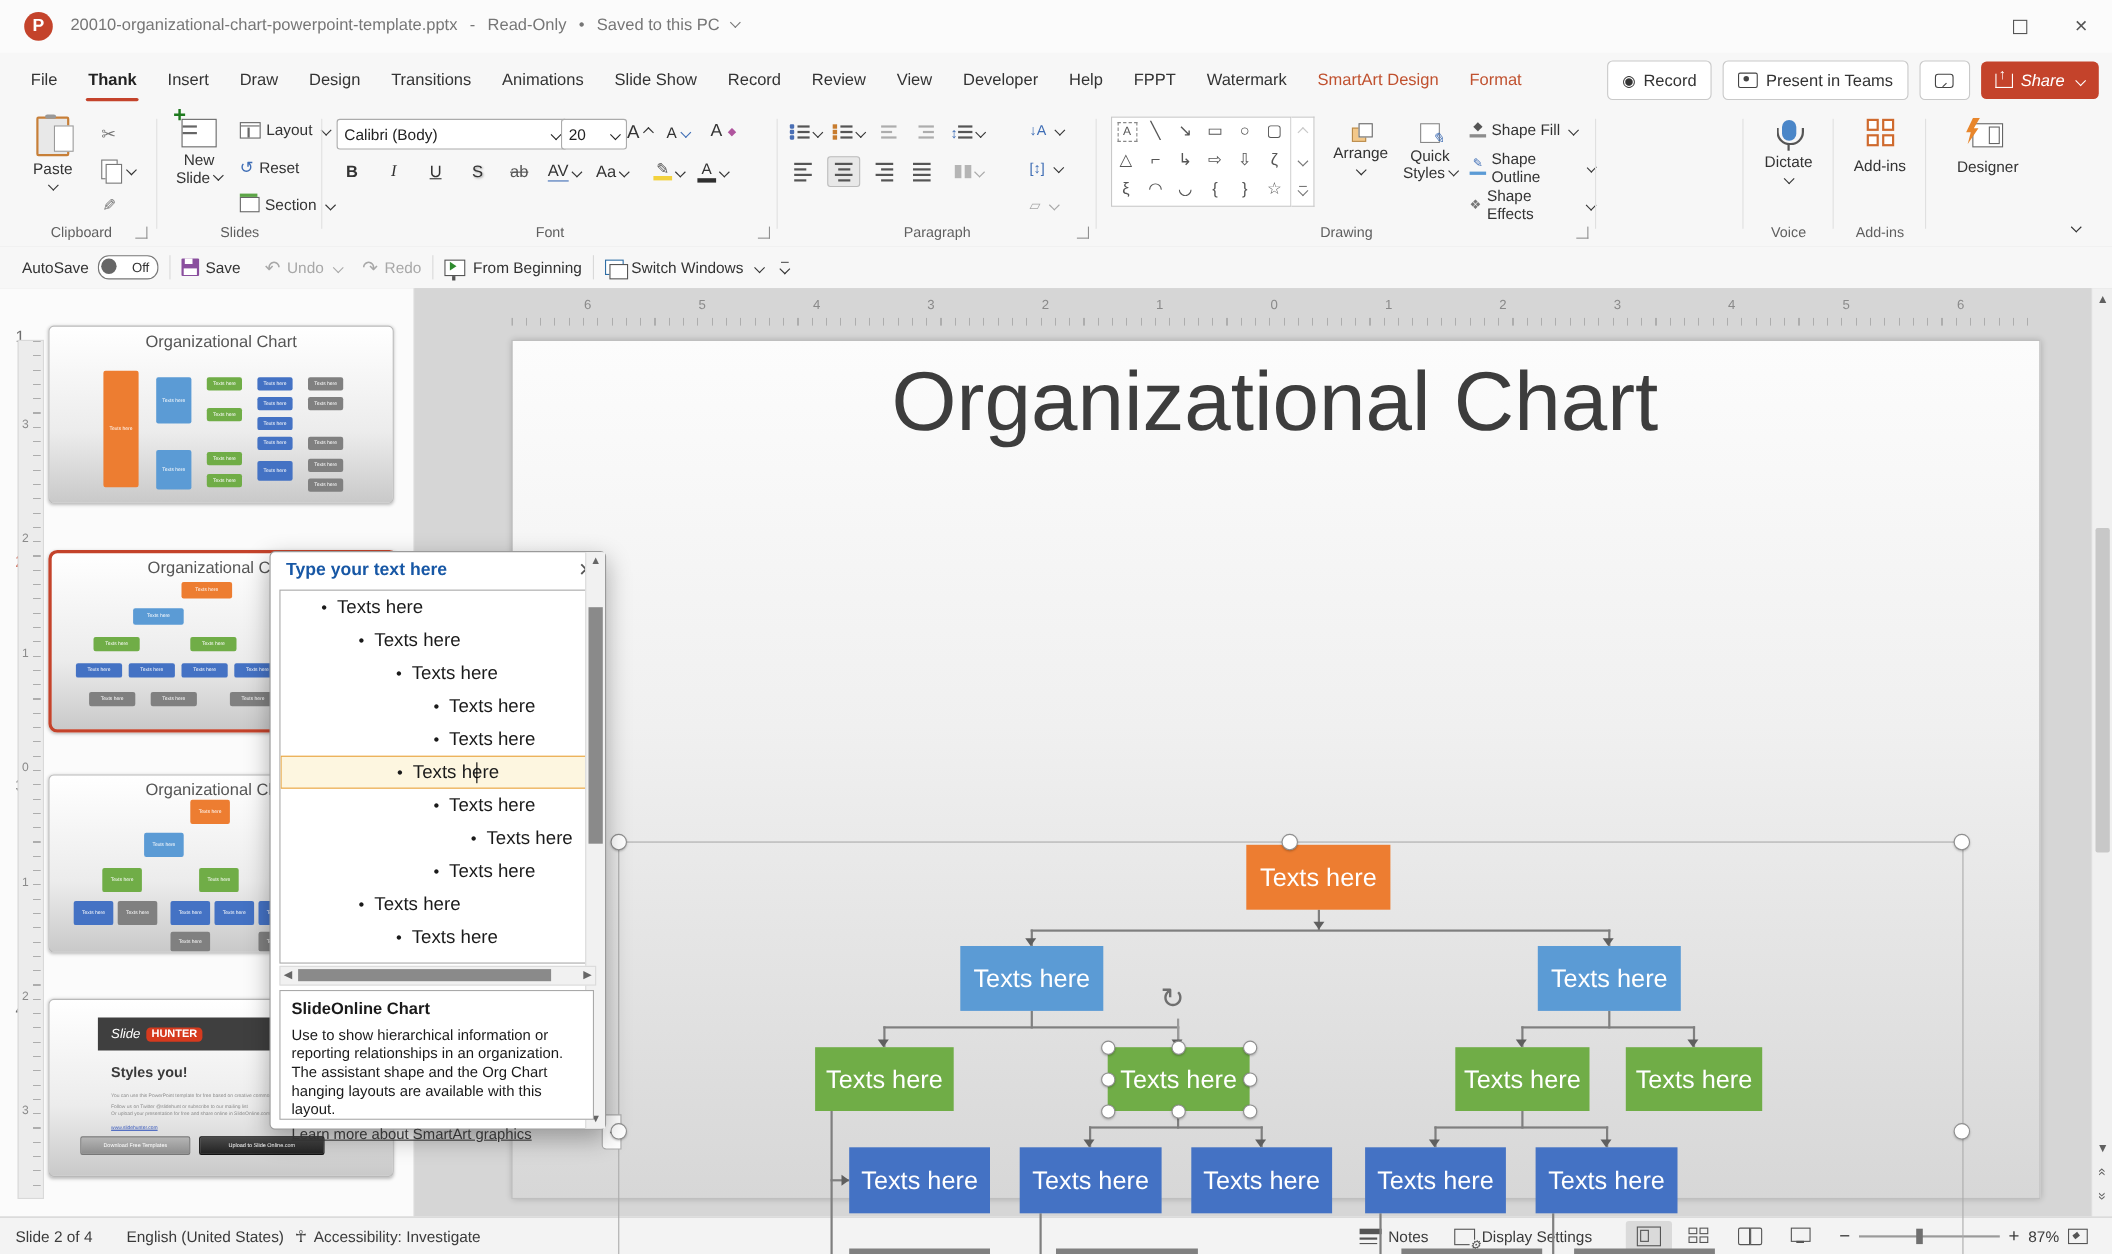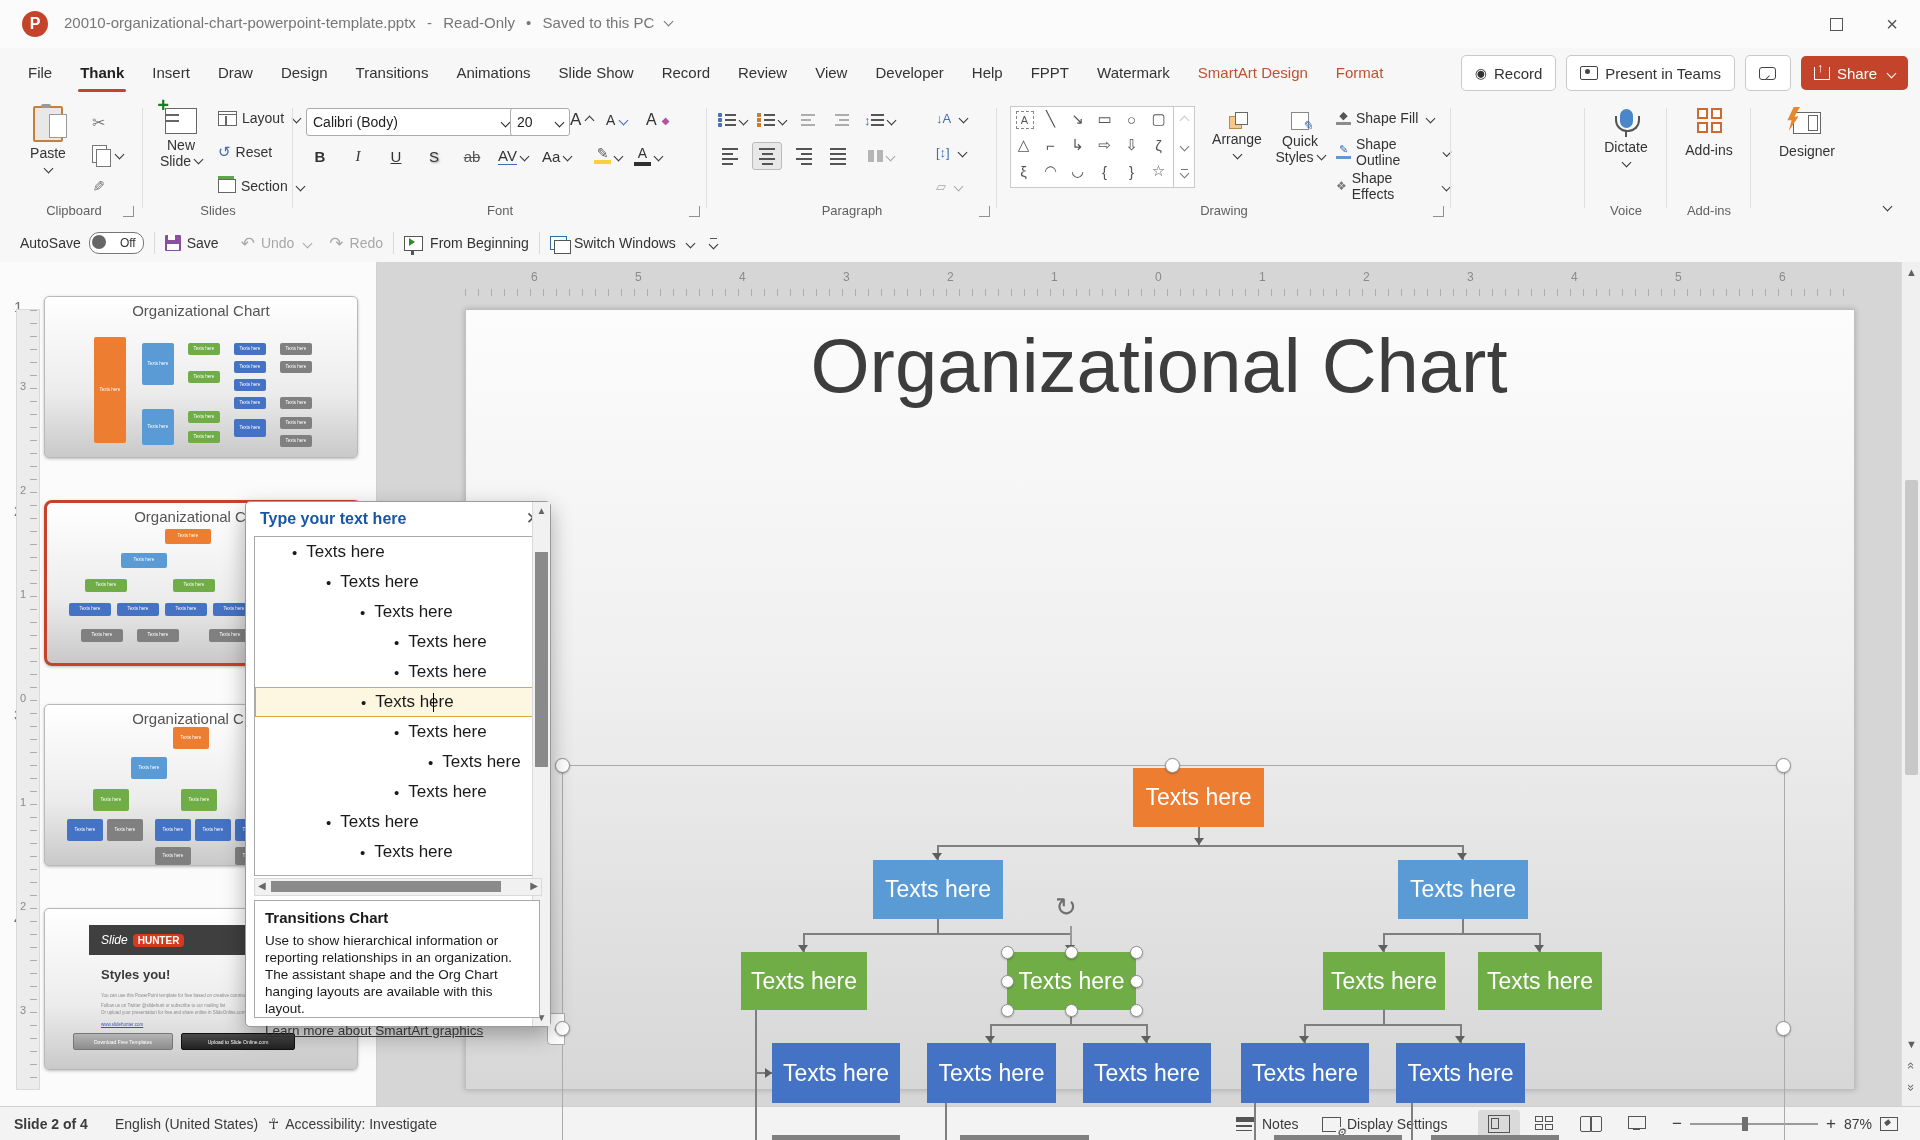--- a/index.html
+++ b/index.html
@@ -19,21 +19,21 @@
   .restore{width:11px;height:11px;border:1.4px solid #555;}
   
   .tabsrow{position:absolute;left:0;top:48px;width:1920px;height:50px;background:#f7f7f7;}
   #tabs-strip{position:absolute;left:14px;top:0;display:flex;height:50px;align-items:center;}
   .tab{padding:0 14px;font-size:15px;color:#333;height:46px;line-height:46px;position:relative;white-space:nowrap;cursor:default;}
   .tab.active{font-weight:bold;color:#222;}
   .tab.active::after{content:"";position:absolute;left:12px;right:12px;bottom:4px;height:3px;background:#c4432b;border-radius:2px;}
   .tab.contextual{color:#c0512f;}
   .tab-actions{position:absolute;right:12px;top:7px;display:flex;align-items:center;gap:10px;}
   .pillbtn{height:34px;border:1px solid #c9c9c9;border-radius:5px;background:#fff;display:flex;align-items:center;padding:0 13px;font-size:15px;color:#333;gap:7px;}
-  .sharebtn{background:#c4432b;color:#fff;border:none;}
+  .sharebtn{background:#c4432b;color:#fff;border:none;font-style:italic;}
   .combtn{width:44px;justify-content:center;padding:0;}
   .bubble{width:15px;height:11px;border:1.6px solid #444;border-radius:3px;position:relative;}
   .bubble::after{content:"";position:absolute;left:3px;bottom:-5px;width:5px;height:5px;background:#fff;border-right:1.6px solid #444;transform:rotate(45deg);margin-top:-3px;top:8px;}
   .i-share{display:inline-block;width:14px;height:12px;border-left:1.7px solid #fff;border-right:1.7px solid #fff;border-bottom:1.7px solid #fff;position:relative;}
   .i-share::after{content:"↑";position:absolute;left:2px;top:-7px;font-size:13px;color:#fff;}
   .i-teams{width:16px;height:12px;border:1.6px solid #444;border-radius:2px;position:relative;}
   .i-teams::after{content:"";position:absolute;left:4px;top:2px;width:5px;height:5px;border-radius:50%;background:#444;}
   
   .ribbon{position:absolute;left:0;top:98px;width:1920px;height:126px;background:#f7f7f7;border-bottom:1px solid #dcdcdc;font-size:14px;color:#333;}
   .rgroup{position:absolute;top:0;height:126px;}
@@ -827,29 +827,29 @@
         <span class="a" style="top:3px;">▲</span>
         <div class="tp-vthumb"></div>
         <span class="a" style="bottom:3px;">▼</span>
       </div>
       <div class="tp-hsb">
         <span class="tp-ha" style="left:3px;">◀</span>
         <div class="tp-hthumb"></div>
         <span class="tp-ha" style="right:3px;">▶</span>
       </div>
       <div class="tp-desc">
-        <div class="tpd-title">Transitions Chart</div>
+        <div class="tpd-title">SlideOnline Chart</div>
         <div class="tpd-body">Use to show hierarchical information or reporting relationships in an organization. The assistant shape and the Org Chart hanging layouts are available with this layout.</div>
         <span class="tpd-link">Learn more about SmartArt graphics</span>
       </div>
     </div>
   </div>
 
   <div class="statusbar">
-    <div class="sb" style="left:14px;font-weight:bold;">
+    <div class="sb" style="left:14px;">
         <span>Slide 2 of 4</span>
       </div>
     <div class="sb" style="left:115px;">
         <span>English (United States)</span>
       </div>
     <div class="sb" style="left:268px;">
         <span style="font-size:15px;">☥</span>
         <span>Accessibility: Investigate</span>
       </div>
     <div class="sb" style="left:1236px;">

